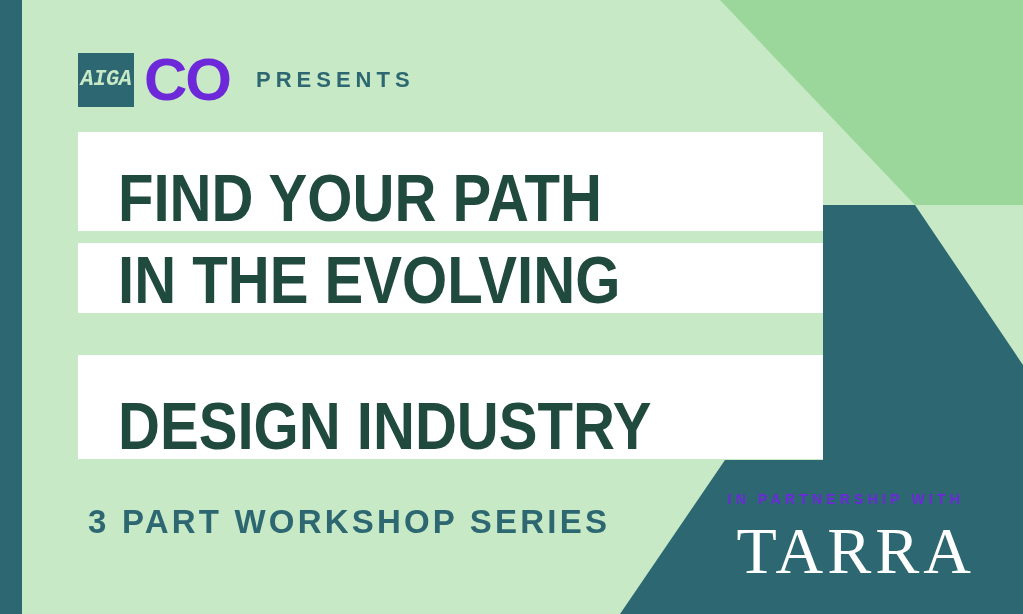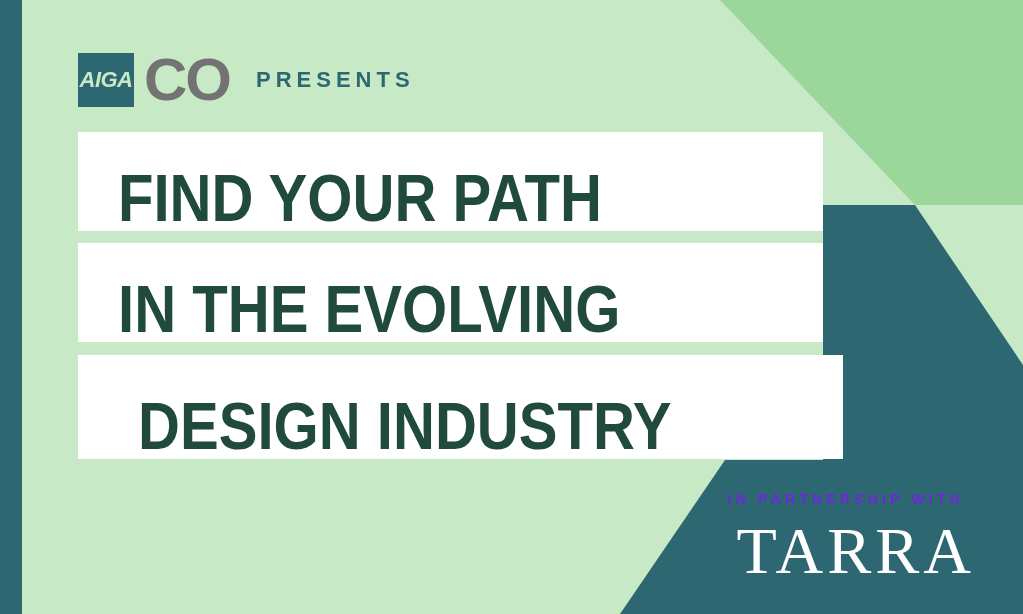--- a/index.html
+++ b/index.html
@@ -44,33 +44,33 @@
   }
   .aiga-mark {
     width: 56px;
     height: 54px;
     background: #2d6872;
     display: flex;
     align-items: center;
     justify-content: center;
   }
   .aiga-mark span {
-    font-family: Liberation Sans, sans-serif;
+    font-family: Liberation Mono, monospace;
     font-style: italic;
     font-weight: 700;
     font-size: 22px;
     color: #c7e9c5;
     letter-spacing: -0.5px;
     line-height: 1;
   }
   .co-mark {
     font-family: "Liberation Sans", sans-serif;
     font-weight: 700;
     font-size: 60px;
-    color: #737373;
+    color: #6d28d9;
     line-height: 1;
     margin-left: 10px;
     letter-spacing: -2px;
   }
   .presents {
     font-family: "Liberation Sans", sans-serif;
     font-weight: 700;
     font-size: 22px;
     color: #2d6872;
     letter-spacing: 5px;
@@ -82,22 +82,22 @@
   .band {
     position: absolute;
     left: 78px;
     width: 745px;
     background: #ffffff;
     z-index: 12;
     display: flex;
     align-items: flex-end;
   }
   .band-1 { top: 132px; height: 99px; }
-  .band-2 { top: 243px; height: 99px; }
-  .band-3 { top: 355px; height: 104px; padding-left: 20px; }
+  .band-2 { top: 243px; height: 70px; }
+  .band-3 { top: 355px; height: 104px; }
   .band-text {
     font-family: "Liberation Sans Narrow", "Liberation Sans", sans-serif;
     font-weight: 700;
     font-size: 66px;
     line-height: 1;
     color: #1f4a3d;
     letter-spacing: 0px;
     margin-left: 40px;
     transform: scaleX(0.88);
     transform-origin: left center;
@@ -170,19 +170,20 @@
   <div class="band band-1">
     <div class="band-text">FIND YOUR PATH</div>
   </div>
   <div class="band band-2">
     <div class="band-text">IN THE EVOLVING</div>
   </div>
   <div class="band band-3">
     <div class="band-text">DESIGN INDUSTRY</div>
   </div>
 
+  <div class="subtitle">3 PART WORKSHOP SERIES</div>
 
   <div class="partner-block">
     <div class="partner-kicker">IN PARTNERSHIP WITH</div>
     <div class="partner-name">TARRA</div>
   </div>
 
 </div>
 
 </body></html>

